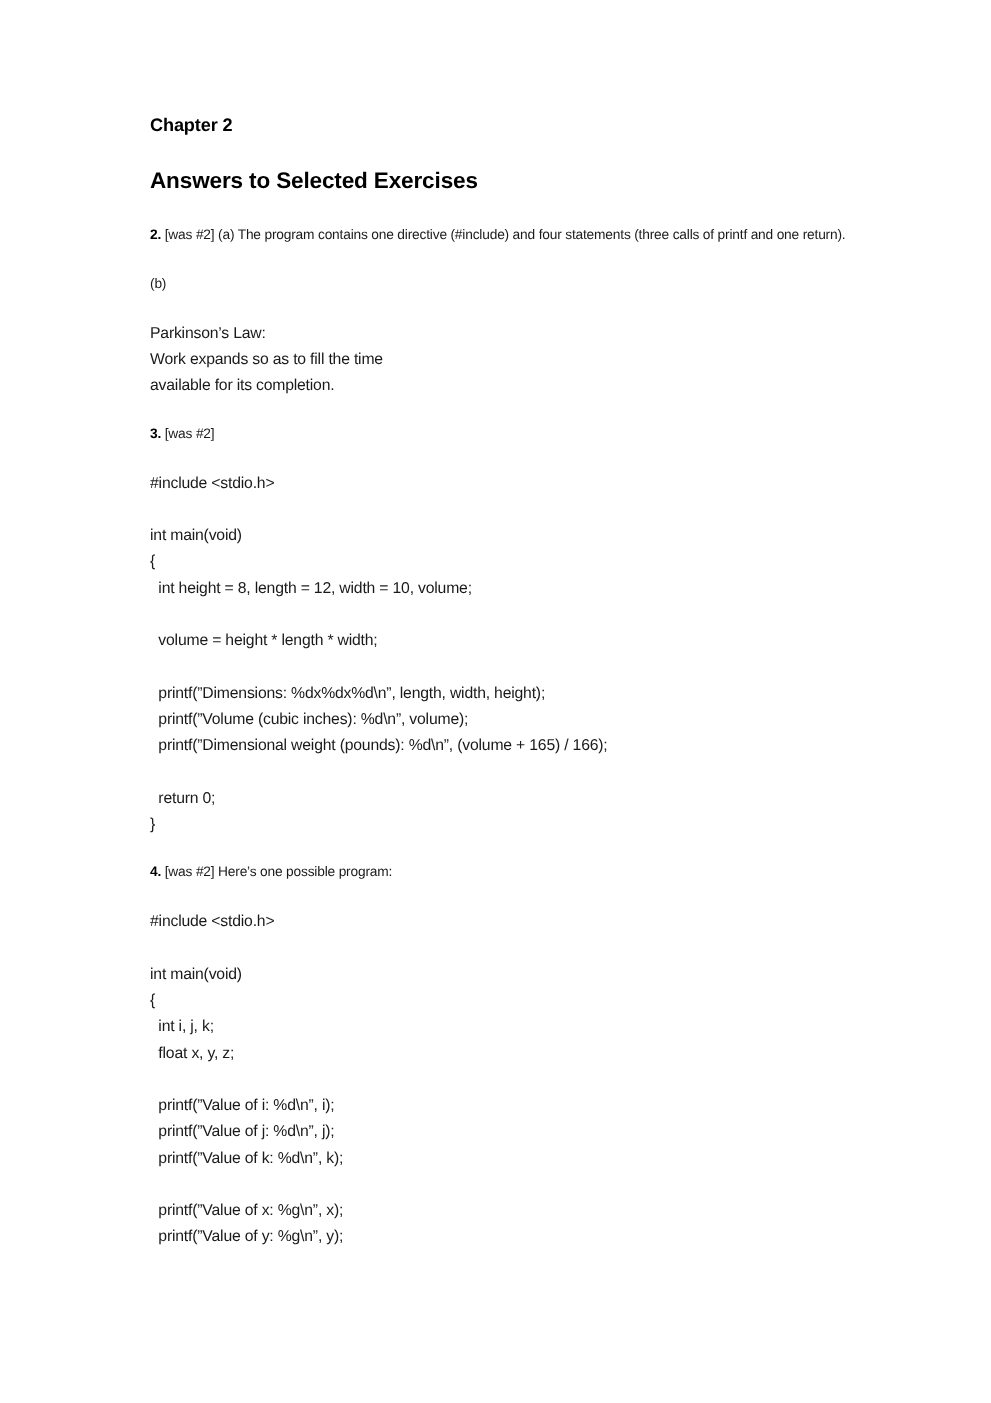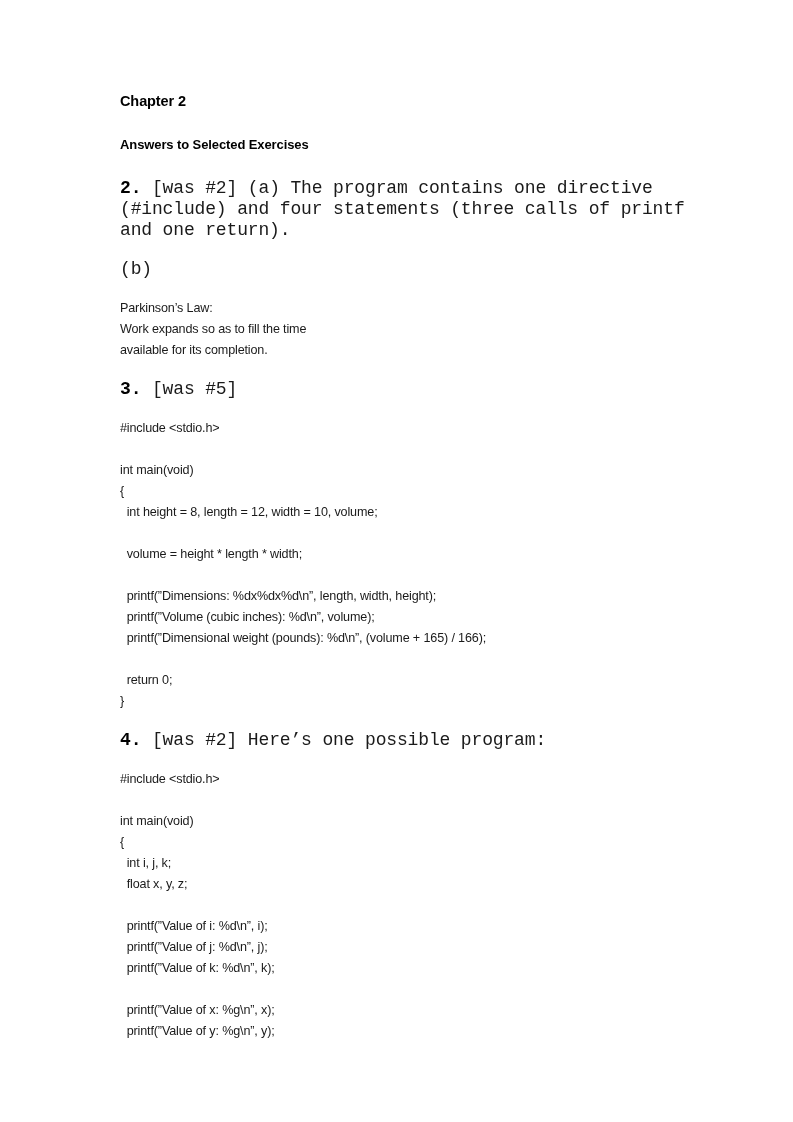--- a/index.html
+++ b/index.html
@@ -38,31 +38,31 @@
     font-weight: bold;
     font-size: 14.5px;
     line-height: 18px;
     letter-spacing: -0.1px;
     margin: 0 0 26px 0;
     color: #000;
   }
   .h-section {
     font-family: "Liberation Sans", "DejaVu Sans", sans-serif;
     font-weight: bold;
-    font-size: 13px;
+    font-size: 18px;
     line-height: 17px;
     letter-spacing: -0.1px;
     margin: 0 0 25px 0;
     color: #000;
   }
 
   
   .para {
-    font-family: Liberation Mono, monospace;
-    font-size: 18px;
+    font-family: Liberation Sans, sans-serif;
+    font-size: 11px;
     line-height: 21px;
     margin: 0;
     white-space: pre-wrap;
     color: #1a1a1a;
     letter-spacing: -0.15px;
   }
   .para .num {
     font-weight: bold;
     color: #000;
   }
@@ -97,21 +97,21 @@
     <p class="para">(b)</p>
 
     <div class="gap-md"></div>
 
     <pre class="block">Parkinson’s Law:
 Work expands so as to fill the time
 available for its completion.</pre>
 
     <div class="gap-md"></div>
 
-    <p class="para"><span class="num">3.</span><span> [was #5]</span></p>
+    <p class="para"><span class="num">3.</span><span> [was #2]</span></p>
 
     <div class="gap-md"></div>
 
     <pre class="block">#include &lt;stdio.h&gt;
 
 int main(void)
 {
   int height = 8, length = 12, width = 10, volume;
 
   volume = height * length * width;

